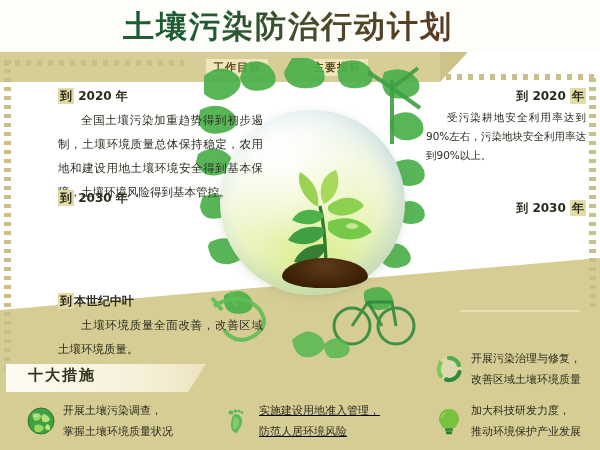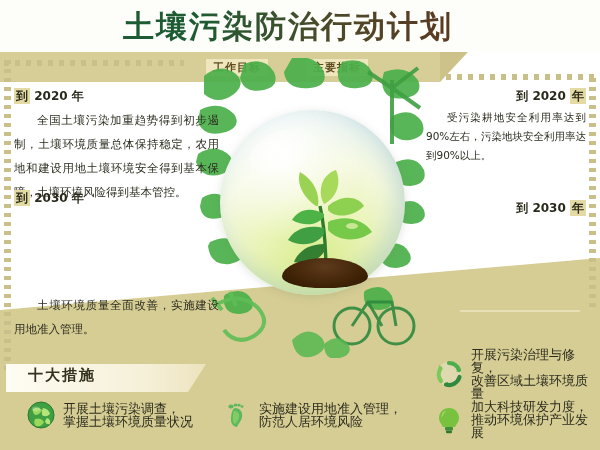--- a/index.html
+++ b/index.html
@@ -83,21 +83,21 @@
     color:#5d4a1e;
     font-size:11px; font-weight:bold;
     letter-spacing:1px;
     text-align:center;
     padding:0 7px;
   }
   #lbl-goals { left:206px; }
   #lbl-indicators { left:306px; }
 
   
-  .blk { position:absolute; width:205px; }
+  .blk { position:absolute; width:205px;margin-left:44px; }
   .blk.right { width:160px; }
 
   .blk-head {
     font-size:12px; font-weight:bold; color:#2a2a1c;
     margin-bottom:3px; white-space:nowrap;
   }
   .blk.right .blk-head { text-align:right; }
   .hl {
     background:#e4dba4;
     padding:1px 2px;
@@ -133,25 +133,25 @@
     font-size:15px; font-weight:bold; color:#33321f; letter-spacing:2px;
   }
 
   
   .measure {
     position:absolute;
     display:flex; align-items:center; gap:7px;
   }
   .measure .m-ico { flex:0 0 auto; width:30px; height:30px; }
   .measure .m-txt {
-    font-size:13px; line-height:13px; color:#2c2c1e;
+    font-size:11px; line-height:21px; color:#2c2c1e;
     white-space:pre-line;
   }
   #m-survey  { left:26px;  top:400px;align-items:center; }
-  #m-access  { left:222px; top:400px; }
+  #m-access  { left:222px; top:400px;text-decoration:underline; }
   #m-remedy  { left:434px; top:348px; }
   #m-tech    { left:434px; top:400px; }
 
   
   .illus {
     position:absolute; left:196px; top:58px; width:230px; height:300px;
   }
   .eco-bg { position:absolute; inset:0; }
   .sphere {
     position:absolute; left:24px; top:52px; width:185px; height:185px;
@@ -269,21 +269,24 @@
 
   <div class="blk" id="blk-l2030">
     <div class="blk-head">
       <span class="hl">到</span>
       <span>2030</span>
       <span>年</span>
     </div>
   </div>
 
   <div class="blk" id="blk-lmid">
-    <div class="blk-body">土壤环境质量全面改善，实施建设用地准入管理。</div>
+    <div class="blk-head">
+      <span class="hl">到</span><span>本世纪中叶</span>
+    </div>
+    <div class="blk-body">土壤环境质量全面改善，改善区域土壤环境质量。</div>
   </div>
 
   <div class="blk right" id="blk-r2020">
     <div class="blk-head">
       <span>到</span>
       <span>2020</span>
       <span class="hl">年</span>
     </div>
     <div class="blk-body">受污染耕地安全利用率达到90%左右，污染地块安全利用率达到90%以上。</div>
   </div>

